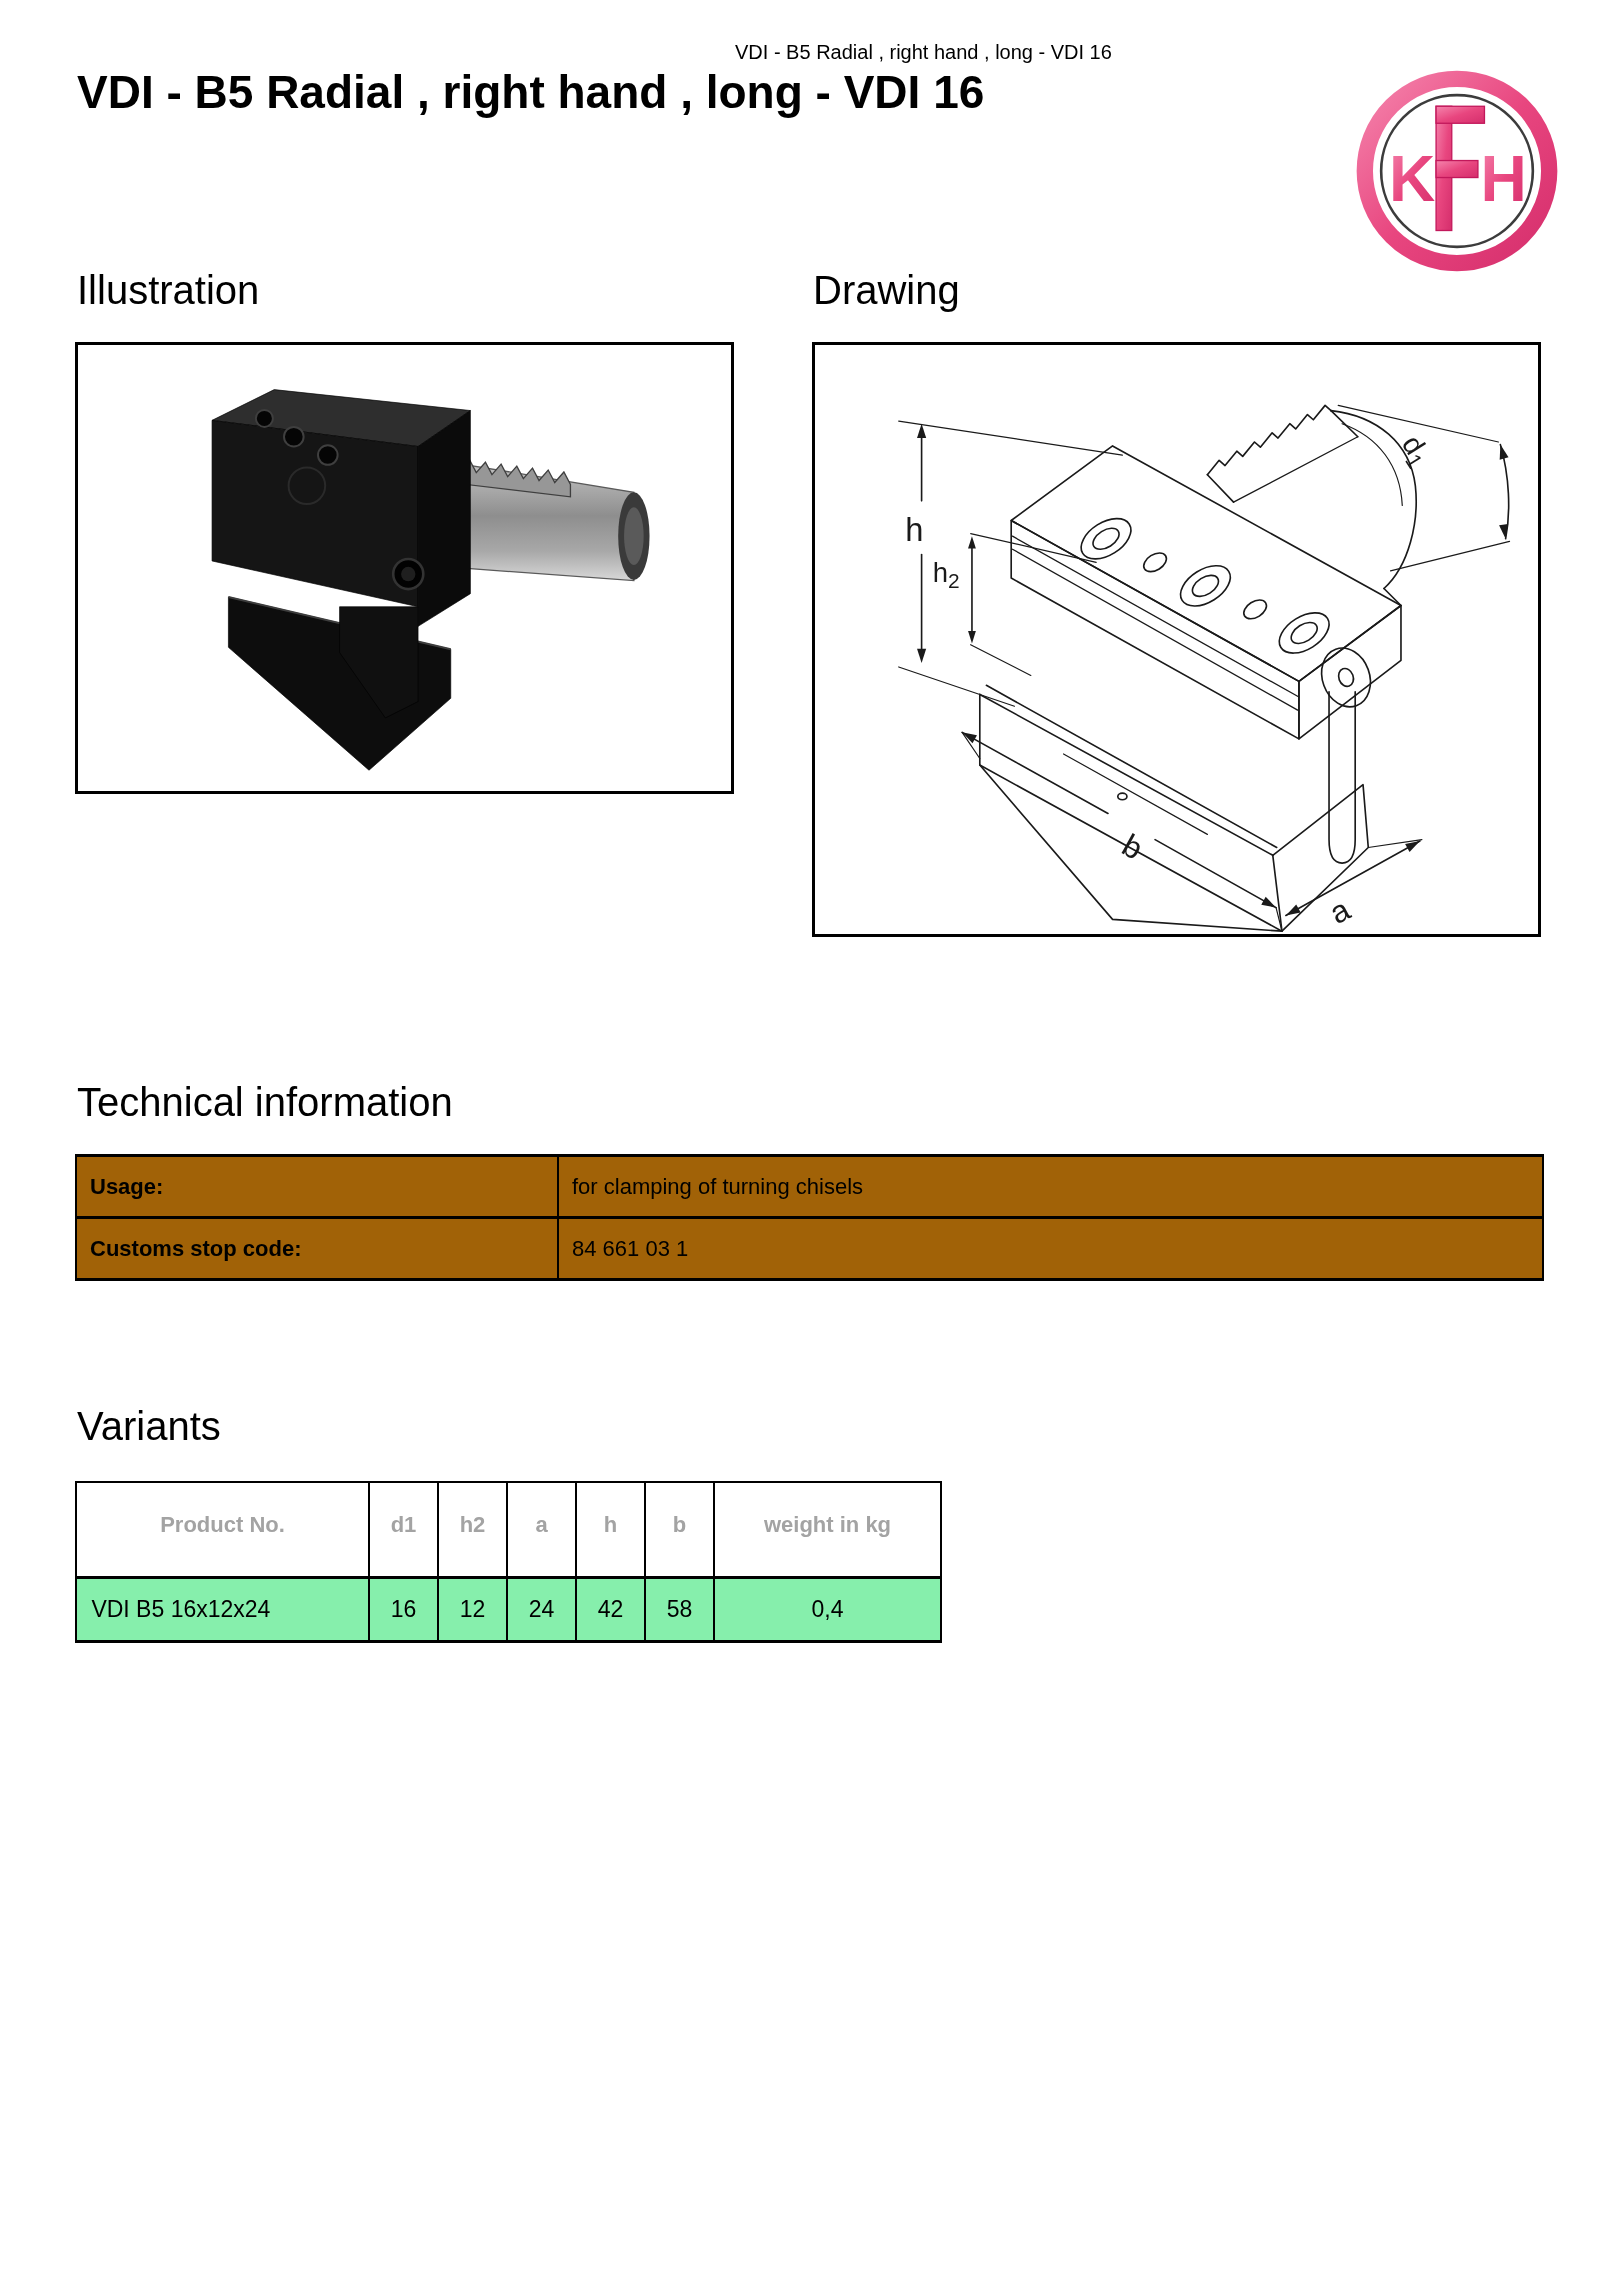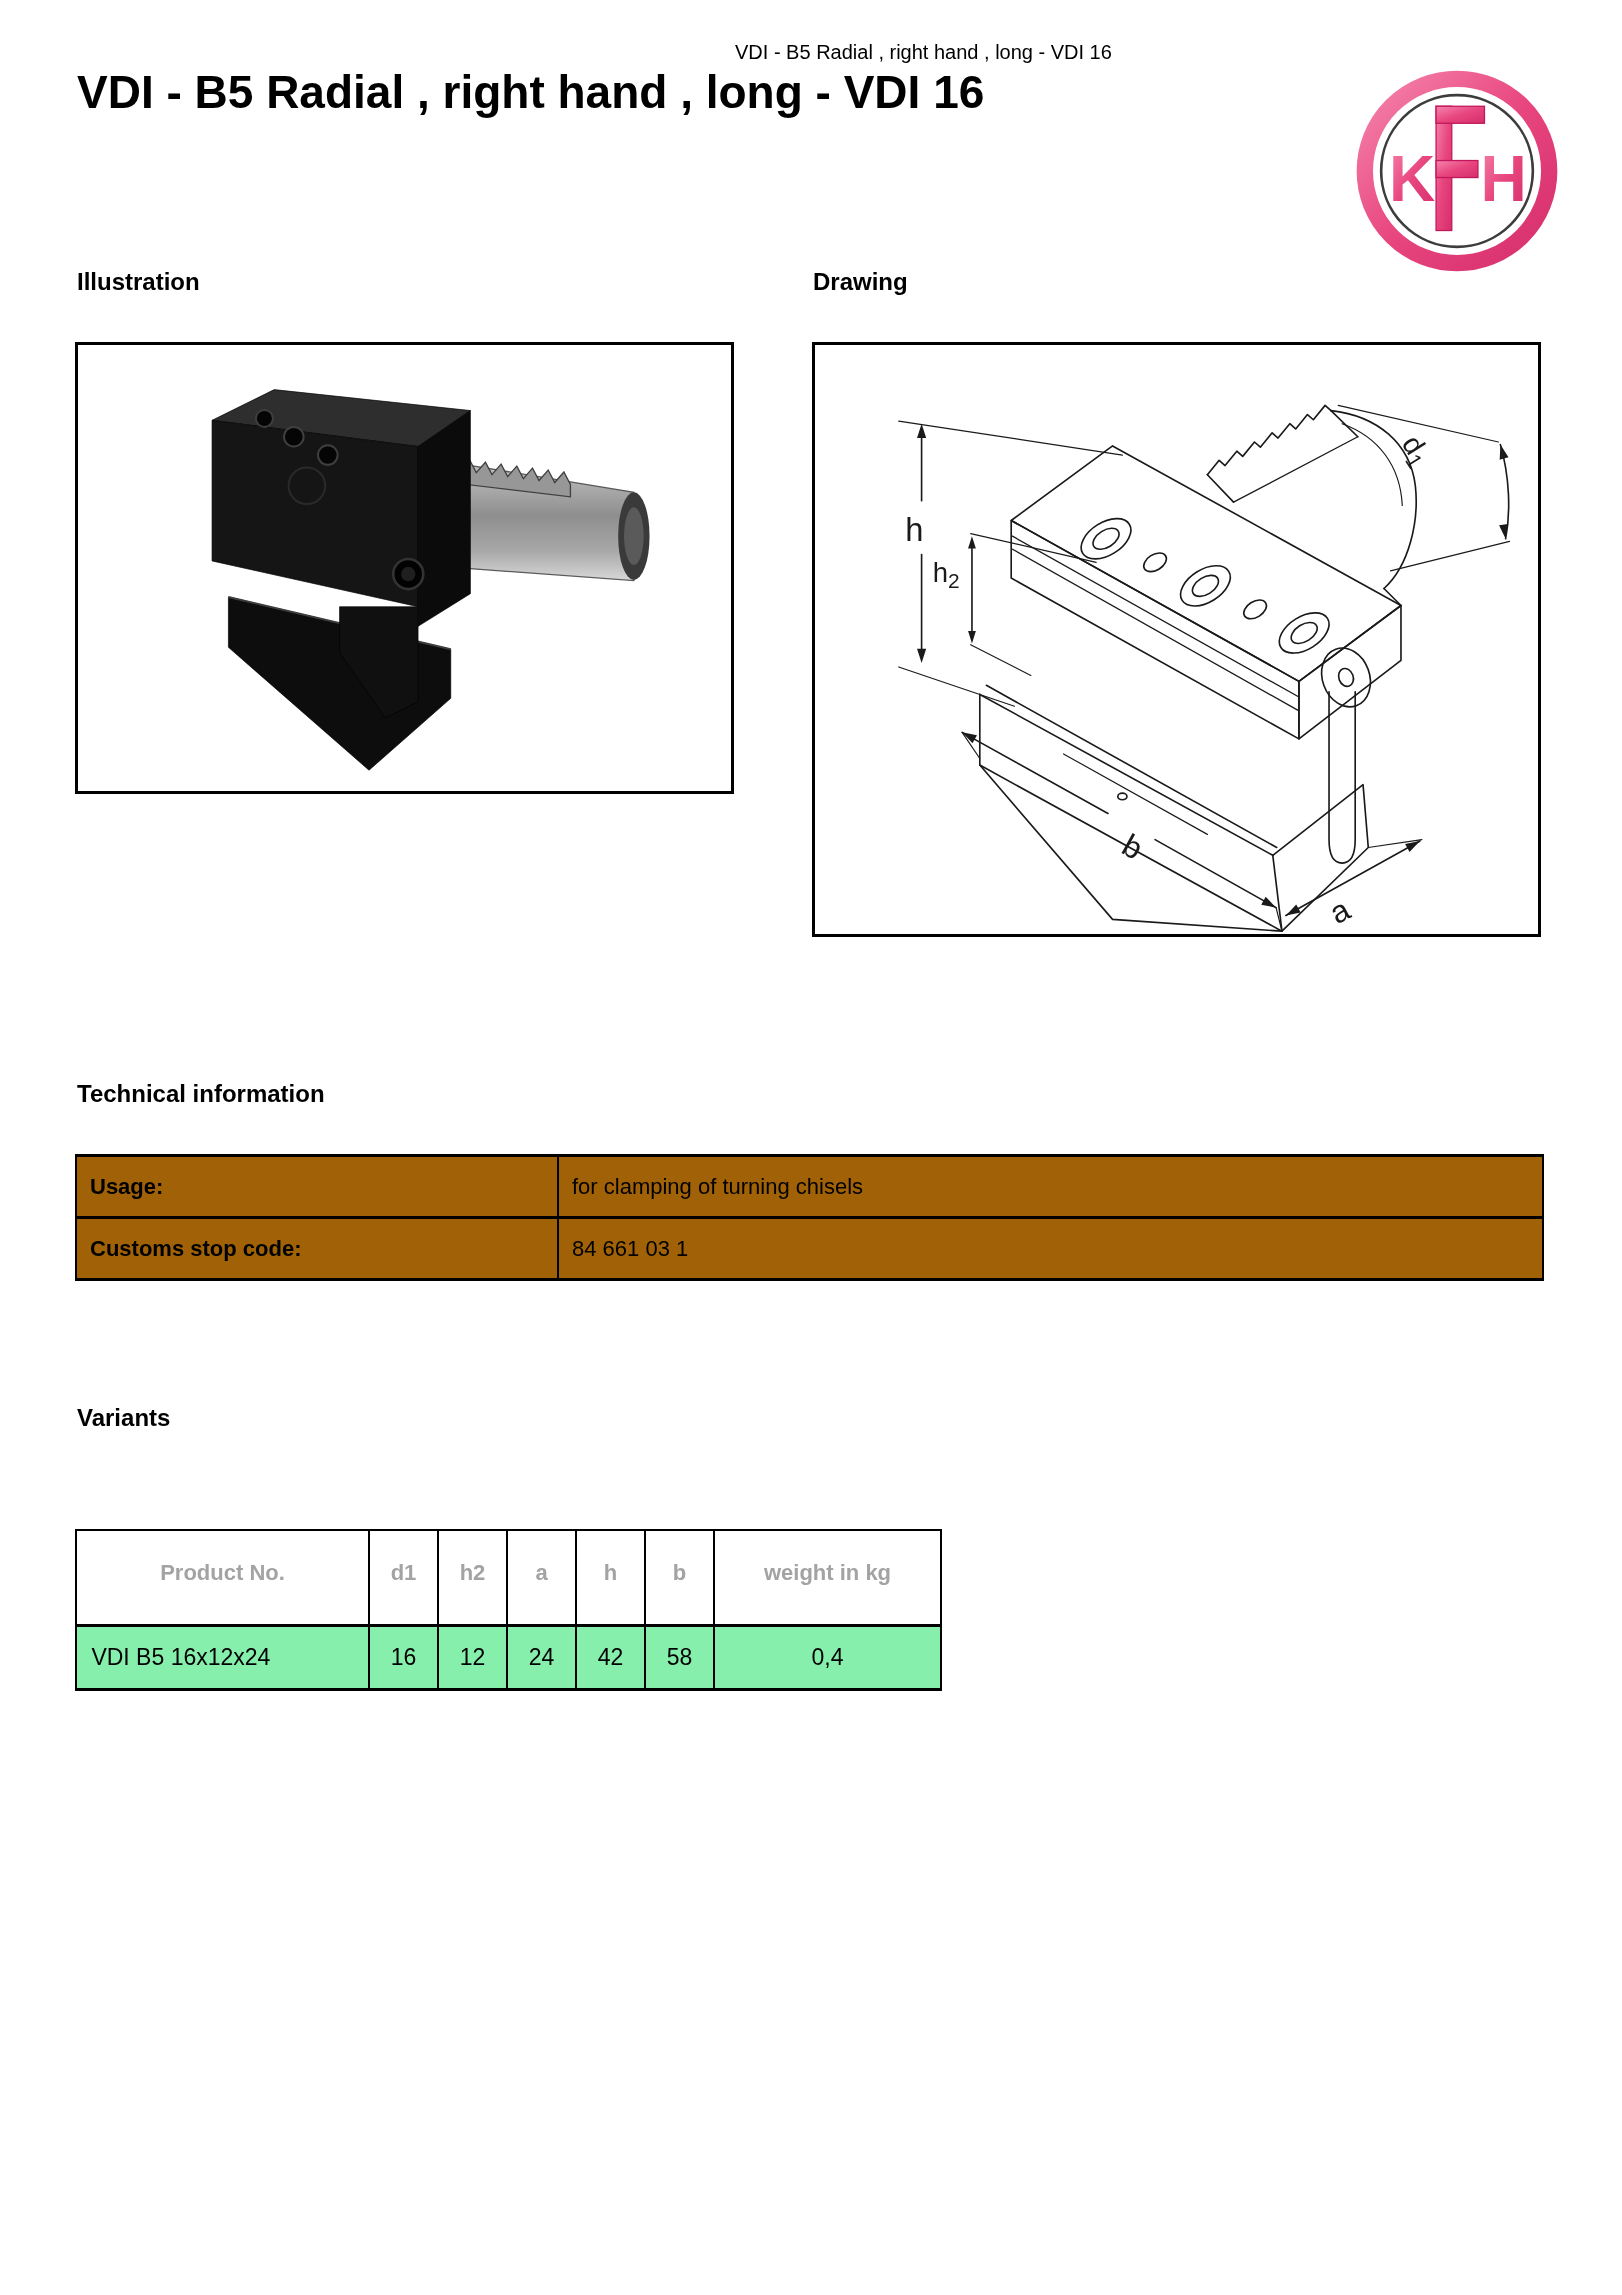--- a/index.html
+++ b/index.html
@@ -3,40 +3,40 @@
 <meta charset="utf-8">
 <style>
   html,body{margin:0;padding:0;background:#ffffff;}
   #page{
     position:relative;width:1622px;height:2183px;background:#fff;overflow:hidden;
     font-family:"Liberation Sans",sans-serif;color:#000;
   }
   .abs{position:absolute;}
   .running-header{top:41px;left:735px;font-size:20px;letter-spacing:0;white-space:nowrap;}
   .doc-title{top:65px;left:77px;font-size:46px;font-weight:bold;white-space:nowrap;}
-  .section-heading{font-size:24px;font-weight:bold;white-space:nowrap;}
+  .section-heading{font-size:40px;font-weight:normal;white-space:nowrap;}
   #h-illustration{top:268px;left:77px;}
   #h-drawing{top:268px;left:813px;}
   #h-technical{top:1080px;left:77px;}
   #h-variants{top:1404px;left:77px;}
   .imgbox{border:3.3px solid #000;background:#fff;box-sizing:border-box;}
   #illustration-box{left:75px;top:342px;width:659px;height:452px;}
   #drawing-box{left:812px;top:342px;width:729px;height:595px;}
   #logo{left:1355px;top:69px;width:204px;height:204px;}
   
   #tech-table{left:75px;top:1154px;}
   #tech-table table{border-collapse:collapse;table-layout:fixed;width:1469px;}
   #tech-table td{
     border-left:2px solid #000;border-right:2px solid #000;
     border-top:3.3px solid #000;border-bottom:3.3px solid #000;
     height:59px;font-size:22px;padding:0 0 0 13px;vertical-align:middle;background:#a16207;
   }
   #tech-table td.lbl{width:467px;font-weight:bold;}
   
-  #variants-table{left:75px;top:1481px;margin-top:48px;}
+  #variants-table{left:75px;top:1481px;}
   #variants-table table{border-collapse:collapse;table-layout:fixed;width:867px;}
   #variants-table th{
     border:2px solid #000;border-bottom:3.3px solid #000;
     height:95px;vertical-align:top;padding-top:29px;box-sizing:border-box;
     font-size:22px;font-weight:bold;color:#a3a3a3;text-align:center;background:#fff;
   }
   #variants-table td{
     border:2px solid #000;border-top:3.3px solid #000;border-bottom:3.3px solid #000;
     height:59px;font-size:23px;text-align:center;vertical-align:middle;background:#86efac;
   }

